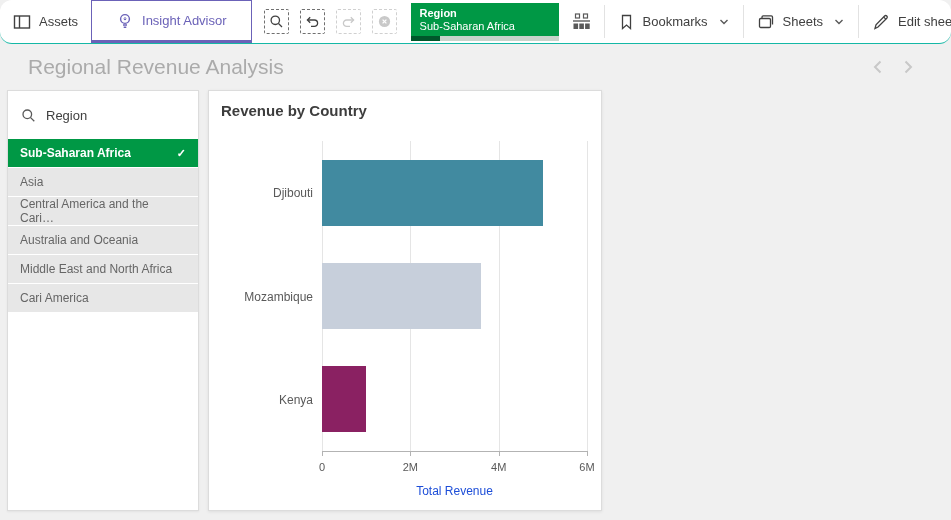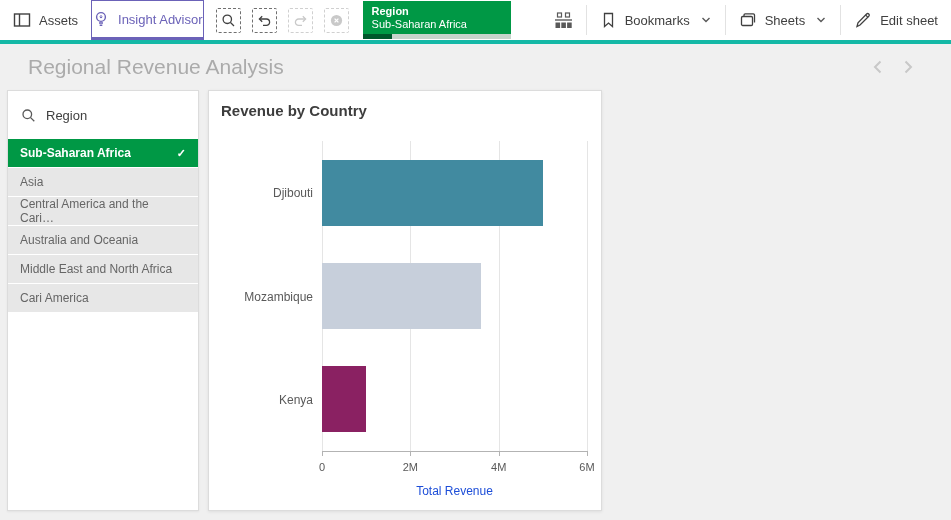--- a/index.html
+++ b/index.html
@@ -7,32 +7,32 @@
   body {
     font-family: "Liberation Sans", sans-serif;
     background: var(--page-bg, #f0f0f0);
     position: relative;
     color: #404040;
   }
   svg { display: block; }
 
   
   .toolbar {
-    height: 44px; background: #ffffff; border-bottom: 4px solid #14b8a6;
-    display: flex; align-items: stretch;
+    height: 44px; background: #ffffff; border-bottom: 1px solid #14b8a6;
+    display: flex; align-items: stretch; border-radius: 12px;
   }
   .tbtn {
     display: flex; align-items: center; gap: 8px; padding: 0 13px;
     font-size: 13px; color: #404040; cursor: pointer; background: none; border: none;
     font-family: inherit; white-space: nowrap;
   }
   .insight-btn {
     border: 1px solid var(--purple, #6b62b8);
     border-bottom: 3px solid var(--purple, #6b62b8);
-    color: var(--purple, #6b62b8); padding: 0 0; font-weight: 400;
+    color: var(--purple, #6b62b8); padding: 0 24px; font-weight: 400;
   }
   .sel-tools { display: flex; align-items: center; gap: 11px; padding: 0 12px; }
   .selbox {
     width: 25px; height: 25px; border: 1px dashed #707070; border-radius: 2px;
     display: flex; align-items: center; justify-content: center; color: #404040;
     cursor: pointer; background: none;
   }
   .selbox.disabled { border-color: #d0d0d0; color: #c9c9c9; cursor: default; }
 
   .chip {

